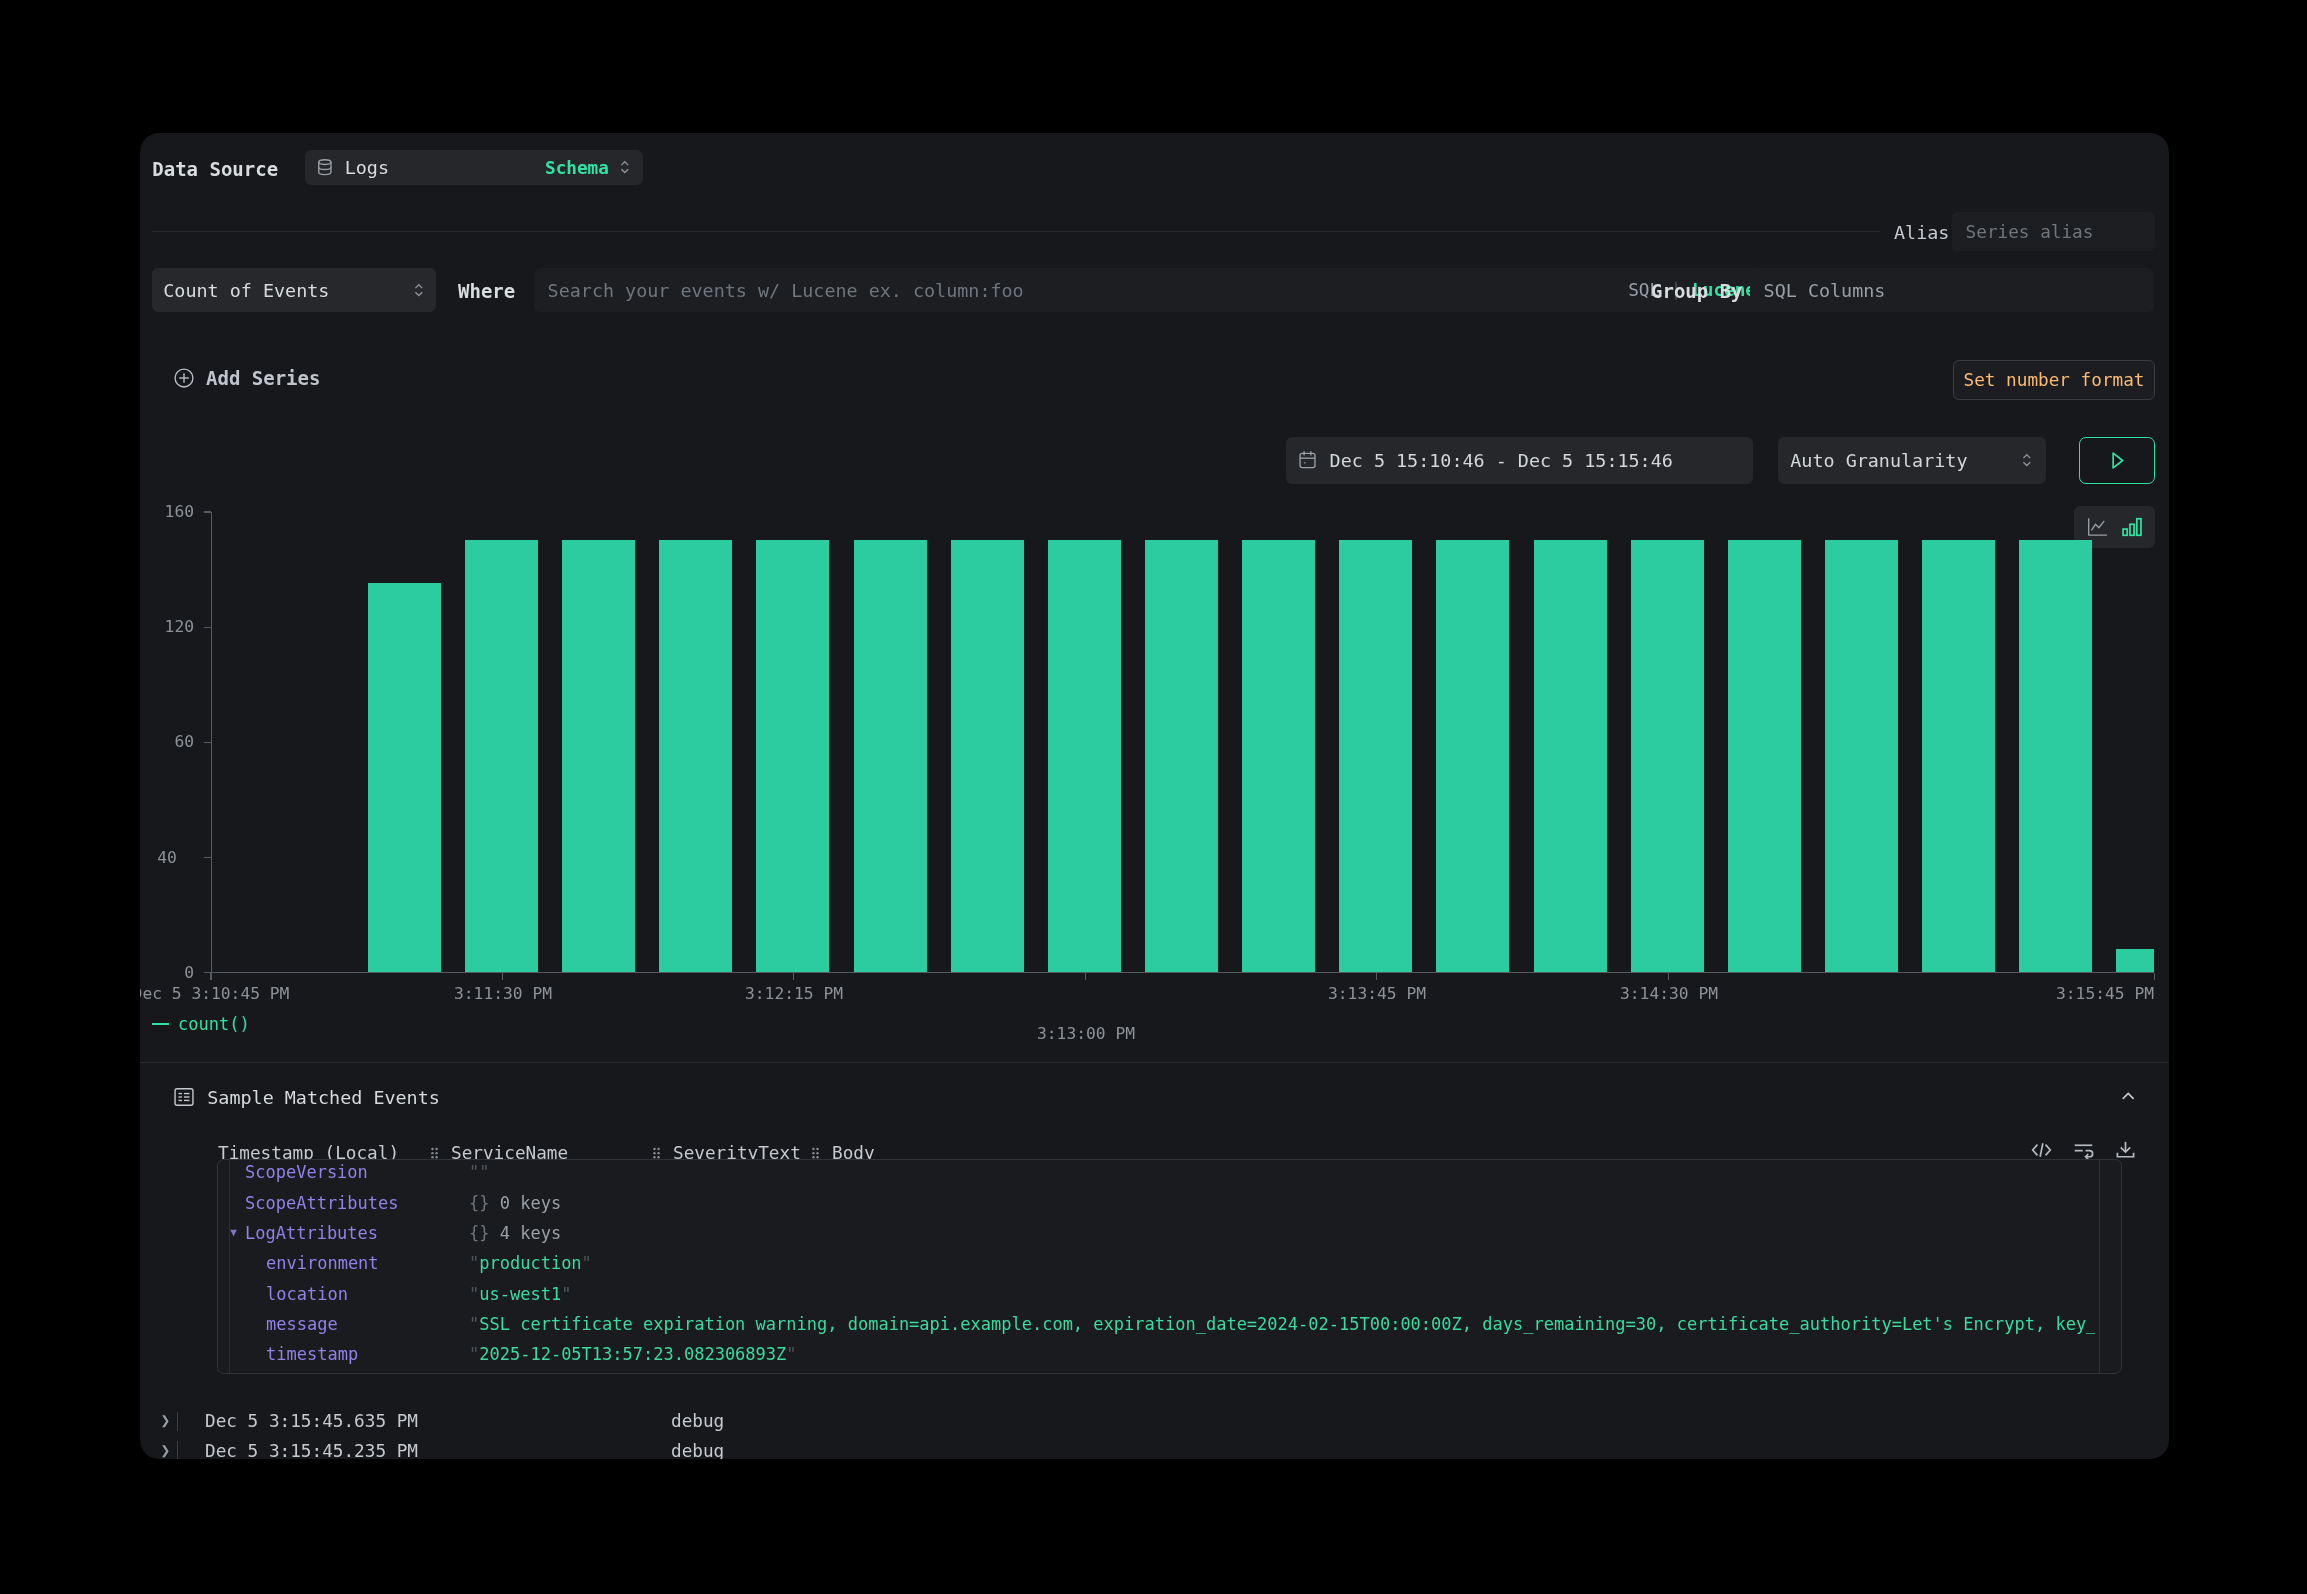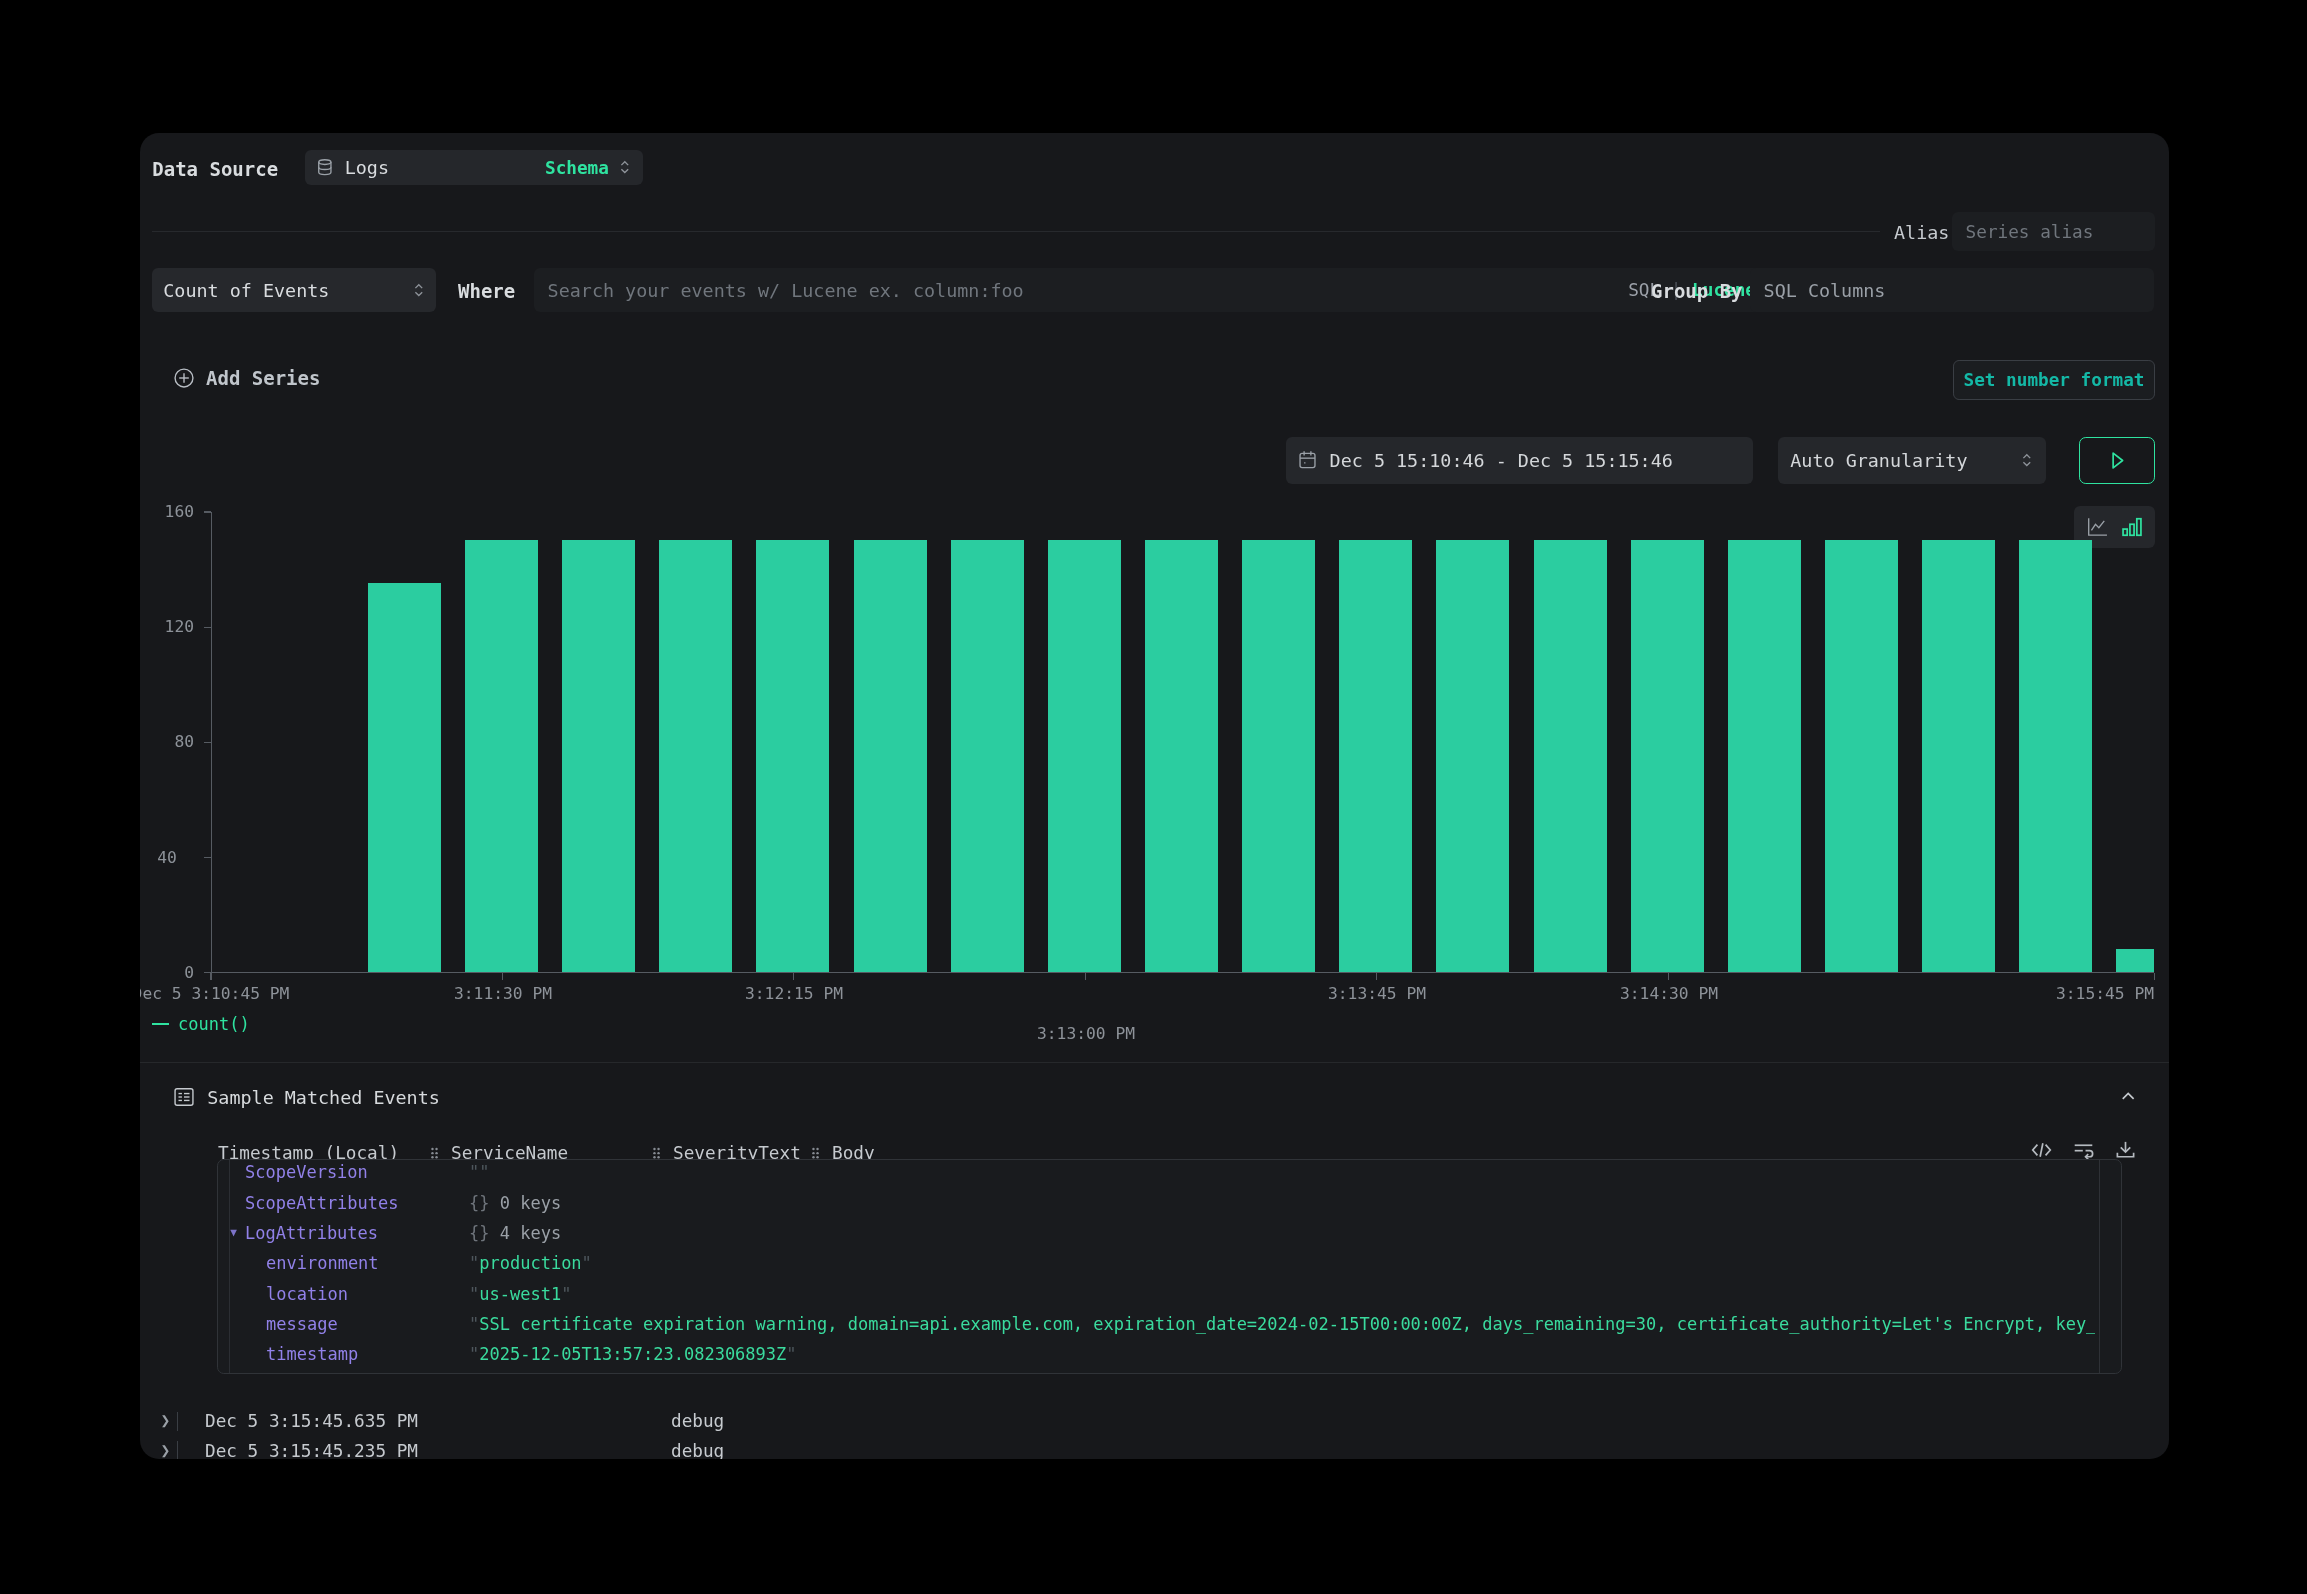--- a/index.html
+++ b/index.html
@@ -10,22 +10,22 @@
   .abs{position:absolute;}
   .lbl{color:#d9dcdf;font-weight:700;font-size:19px;white-space:nowrap;}
   .lbl2{color:#c6cacf;font-size:18.4px;white-space:nowrap;}
   .ctl{background:#25272b;border-radius:6.1px;display:flex;align-items:center;}
   .inputbox{background:#1c1e21;border-radius:6.1px;display:flex;align-items:center;}
   .inputbox input{background:transparent;border:none;outline:none;color:#d9dcdf;
     font-family:"DejaVu Sans Mono",monospace;font-size:18.4px;width:100%;padding:0 13.6px;}
   .inputbox input::placeholder{color:#70767d;opacity:1;}
   .placeholder-light input::placeholder{color:#9aa0a7;}
   .divider{background:#27292d;height:0.7px;}
-  .btn{border:0.7px solid #3a3e44;background:#1b1d20;border-radius:6.1px;color:#14b8a6;
-    font-weight:700;font-size:17.7px;display:flex;align-items:center;justify-content:center;cursor:pointer;}
+  .btn{border:0.7px solid #3a3e44;background:#1b1d20;border-radius:6.1px;color:#fdba74;
+    font-weight:400;font-size:17.7px;display:flex;align-items:center;justify-content:center;cursor:pointer;}
   .playbtn{border:1.4px solid #2fe3a0;border-radius:6.8px;background:transparent;display:flex;
     align-items:center;justify-content:center;cursor:pointer;}
   .green{color:#2fe3a0;}
   .bar{position:absolute;bottom:0;background:#2bcda0;}
   .jsonkey{color:#9181e8;}
   .jsonval{color:#3adb9e;}
   .jsondim{color:#4d565c;}
   .jsonbrace{color:#6e747b;}
   .jsonbadge{color:#9aa0a7;}
   .evt-text{color:#c6cacf;font-size:17.7px;white-space:nowrap;}
@@ -140,21 +140,21 @@
       </svg>
     </span>
   </div>
 
   <div class="abs" style="left:0;top:379px;width:2029px;height:481px;">
     <div class="abs" style="left:0;top:0;width:71px;height:461px;">
         <div style="position: absolute; left: 0px; width: 54px; top: 451px; height: 20.4px; line-height: 20.4px; text-align: right; color: rgb(141, 146, 153); font-size: 16.3px;">0</div>
         <div style="position: absolute; left: 64px; width: 6.8px; height: 1.4px; top: 460px; background: rgb(86, 91, 98);"></div>
         <div style="position: absolute; left: 0px; width: 54px; top: 336px; height: 20.4px; line-height: 20.4px; text-align: center; color: rgb(141, 146, 153); font-size: 16.3px;">40</div>
         <div style="position: absolute; left: 64px; width: 6.8px; height: 1.4px; top: 345px; background: rgb(86, 91, 98);"></div>
-        <div style="position: absolute; left: 0px; width: 54px; top: 220px; height: 20.4px; line-height: 20.4px; text-align: right; color: rgb(141, 146, 153); font-size: 16.3px;">80</div>
+        <div style="position: absolute; left: 0px; width: 54px; top: 220px; height: 20.4px; line-height: 20.4px; text-align: right; color: rgb(141, 146, 153); font-size: 16.3px;">60</div>
         <div style="position: absolute; left: 64px; width: 6.8px; height: 1.4px; top: 230px; background: rgb(86, 91, 98);"></div>
         <div style="position: absolute; left: 0px; width: 54px; top: 105px; height: 20.4px; line-height: 20.4px; text-align: right; color: rgb(141, 146, 153); font-size: 16.3px;">120</div>
         <div style="position: absolute; left: 64px; width: 6.8px; height: 1.4px; top: 115px; background: rgb(86, 91, 98);"></div>
         <div style="position: absolute; left: 0px; width: 54px; top: -10.2px; height: 20.4px; line-height: 20.4px; text-align: right; color: rgb(141, 146, 153); font-size: 16.3px;">160</div>
         <div style="position: absolute; left: 64px; width: 6.8px; height: 1.4px; top: -0.7px; background: rgb(86, 91, 98);"></div>
       </div>
     <div class="abs" style="left:71px;top:0;width:1943px;height:461px;border-left:1.4px solid #565b62;border-bottom:1.4px solid #565b62;overflow:hidden;">
         <div class="bar" style="left: 156px; width: 73px; height: 389px; background: rgb(43, 205, 160);"></div>
         <div class="bar" style="left: 253px; width: 73px; height: 432px; background: rgb(43, 205, 160);"></div>
         <div class="bar" style="left: 350px; width: 73px; height: 432px; background: rgb(43, 205, 160);"></div>

